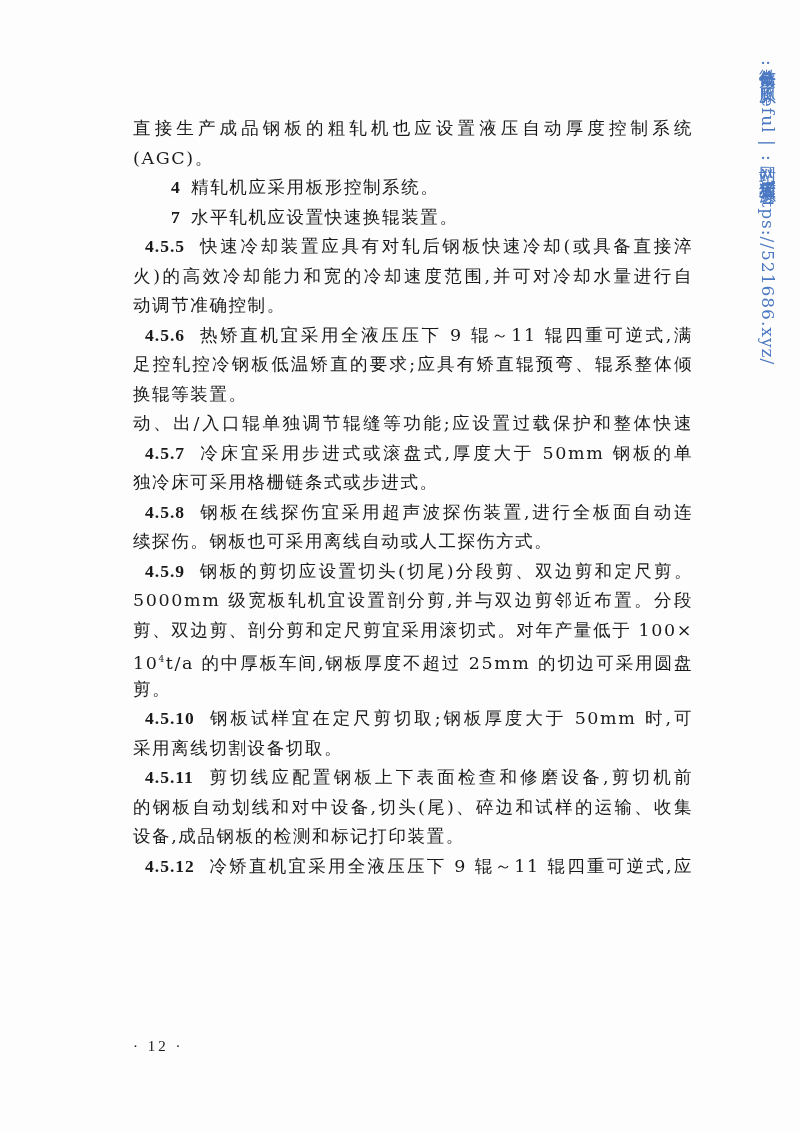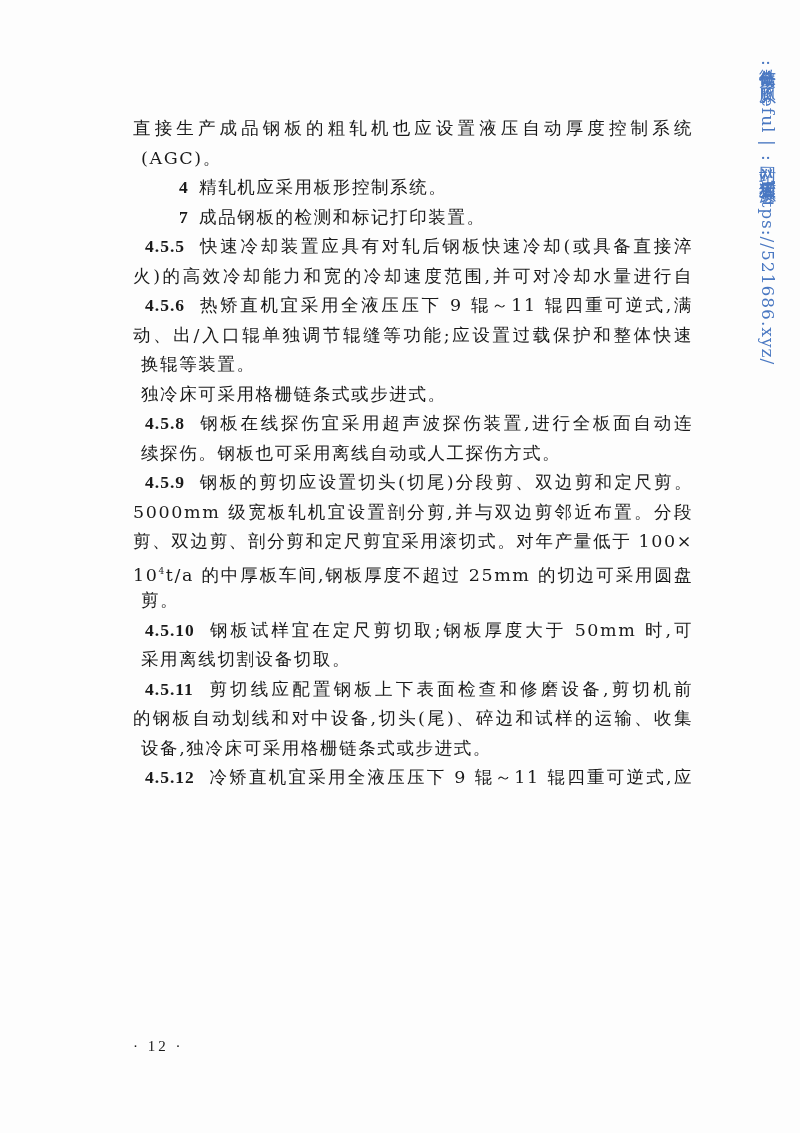--- a/index.html
+++ b/index.html
@@ -19,21 +19,21 @@
   }
   .line {
     font-size: 17.5px;
     line-height: 29.5px;
     height: 29.5px;
     white-space: nowrap;
     letter-spacing: 1.6px;
     text-align: justify;
     text-align-last: justify;
   }
-  .line.last { text-align-last: left; margin-left: 8px; }
+  .line.last { text-align-last: left; }
   .line.indent { padding-left: 38px; }
   .num { font-weight: bold; font-family: "Liberation Serif", serif; letter-spacing: 1px; }
   .secnum { font-weight: bold; font-family: "Liberation Serif", serif; margin-right: 14px; letter-spacing: 1px; margin-left: 12px;}
   sup { font-size: 9px; vertical-align: 7px; }
   .footer {
     position: absolute; left: 133px; top: 1038px;
     font-size: 15px; letter-spacing: 3px; font-family: "Liberation Serif", serif;
   }
   .watermark {
     position: absolute; left: 757px; top: 55px;
@@ -46,36 +46,39 @@
   }
 </style>
 </head>
 <body>
 
 <div class="page">
   <div class="content" id="content">
       <div class="line"><span>直接生产成品钢板的粗轧机也应设置液压自动厚度控制系统</span></div>
       <div class="line last"><span>(AGC)。</span></div>
       <div class="line indent last"><span class="num">4</span> <span>精轧机应采用板形控制系统。</span></div>
-      <div class="line indent last"><span class="num">7</span> <span>成品钢板的检测和标记打印装置。</span></div>
+      <div class="line indent last"><span class="num">7</span> <span>水平轧机应设置快速换辊装置。</span></div>
       <div class="line"><span class="secnum">4.5.5</span><span>快速冷却装置应具有对轧后钢板快速冷却(或具备直接淬</span></div>
       <div class="line"><span>火)的高效冷却能力和宽的冷却速度范围,并可对冷却水量进行自</span></div>
+      <div class="line last"><span>动调节准确控制。</span></div>
       <div class="line"><span class="secnum">4.5.6</span><span>热矫直机宜采用全液压压下 9 辊～11 辊四重可逆式,满</span></div>
+      <div class="line"><span>足控轧控冷钢板低温矫直的要求;应具有矫直辊预弯、辊系整体倾</span></div>
+      <div class="line last"><span>换辊等装置。</span></div>
       <div class="line"><span>动、出/入口辊单独调节辊缝等功能;应设置过载保护和整体快速</span></div>
-      <div class="line last"><span>换辊等装置。</span></div>
+      <div class="line"><span class="secnum">4.5.7</span><span>冷床宜采用步进式或滚盘式,厚度大于 50mm 钢板的单</span></div>
       <div class="line last"><span>独冷床可采用格栅链条式或步进式。</span></div>
       <div class="line"><span class="secnum">4.5.8</span><span>钢板在线探伤宜采用超声波探伤装置,进行全板面自动连</span></div>
       <div class="line last"><span>续探伤。钢板也可采用离线自动或人工探伤方式。</span></div>
       <div class="line"><span class="secnum">4.5.9</span><span>钢板的剪切应设置切头(切尾)分段剪、双边剪和定尺剪。</span></div>
       <div class="line"><span>5000mm 级宽板轧机宜设置剖分剪,并与双边剪邻近布置。分段</span></div>
       <div class="line"><span>剪、双边剪、剖分剪和定尺剪宜采用滚切式。对年产量低于 100×</span></div>
       <div class="line"><span>10</span><sup>4</sup><span>t/a 的中厚板车间,钢板厚度不超过 25mm 的切边可采用圆盘</span></div>
       <div class="line last"><span>剪。</span></div>
       <div class="line"><span class="secnum">4.5.10</span><span>钢板试样宜在定尺剪切取;钢板厚度大于 50mm 时,可</span></div>
       <div class="line last"><span>采用离线切割设备切取。</span></div>
       <div class="line"><span class="secnum">4.5.11</span><span>剪切线应配置钢板上下表面检查和修磨设备,剪切机前</span></div>
       <div class="line"><span>的钢板自动划线和对中设备,切头(尾)、碎边和试样的运输、收集</span></div>
-      <div class="line last"><span>设备,独冷床可采用格栅链条式或步进式。</span></div>
+      <div class="line last"><span>设备,成品钢板的检测和标记打印装置。</span></div>
       <div class="line"><span class="secnum">4.5.12</span><span>冷矫直机宜采用全液压压下 9 辊～11 辊四重可逆式,应</span></div>
     </div>
   <div class="footer">· 12 ·</div>
   <div class="watermark">微信公众号: 豚贝useful | 网站: 大猫工程资源 https://521686.xyz/</div>
 </div>
 
 </body></html>

